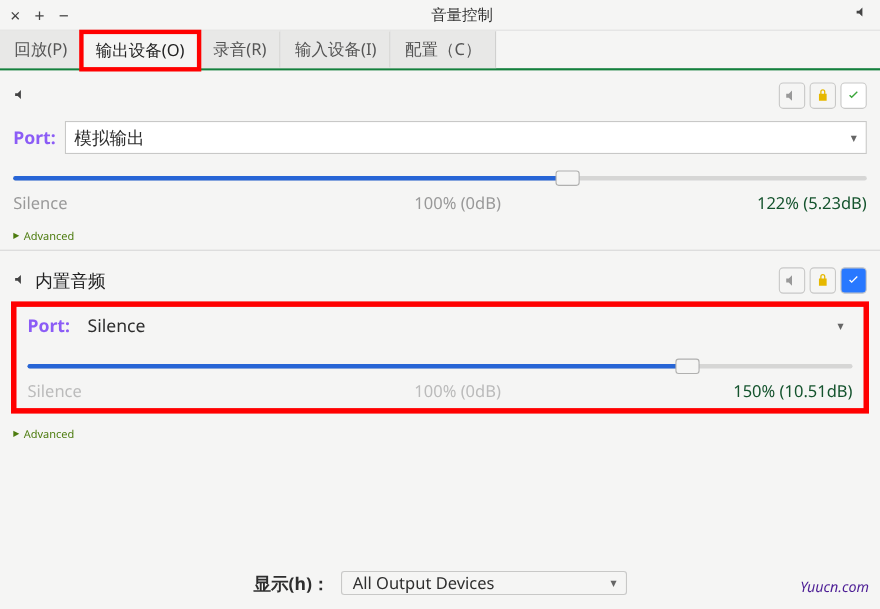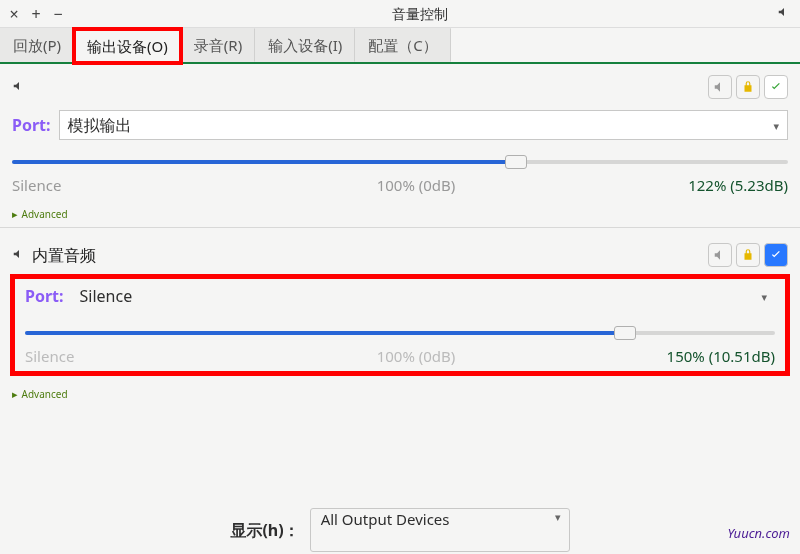--- a/index.html
+++ b/index.html
@@ -121,23 +121,23 @@
   .bottom-bar {
     position:absolute;
     left:0; right:0; bottom:0;
     height: 48px;
     display:flex; align-items:center; justify-content:center;
     gap: 10px;
     background:#f5f5f4;
   }
   .bottom-label { font-weight:bold; font-size:16px; }
   .bottom-select {
-    width: 260px; height:44px;
+    width: 260px; height:22px;
     border:1px solid #c8c8c7; background:#f5f5f4;
-    display:flex; padding:0 10px;
+    display:flex; align-items:center; padding:0 10px;
     font-size:15px; cursor:pointer; position:relative;
     border-radius:3px;
   }
   .bottom-select::after { content:"▾"; position:absolute; right:8px; color:#666; font-size:11px; }
   .watermark {
     position:absolute; right:10px; bottom:12px;
     font-size:13px; color:#4c1d95; font-style:italic;
   }
   .red-box-2 {
     border: 5px solid #ff0000;

